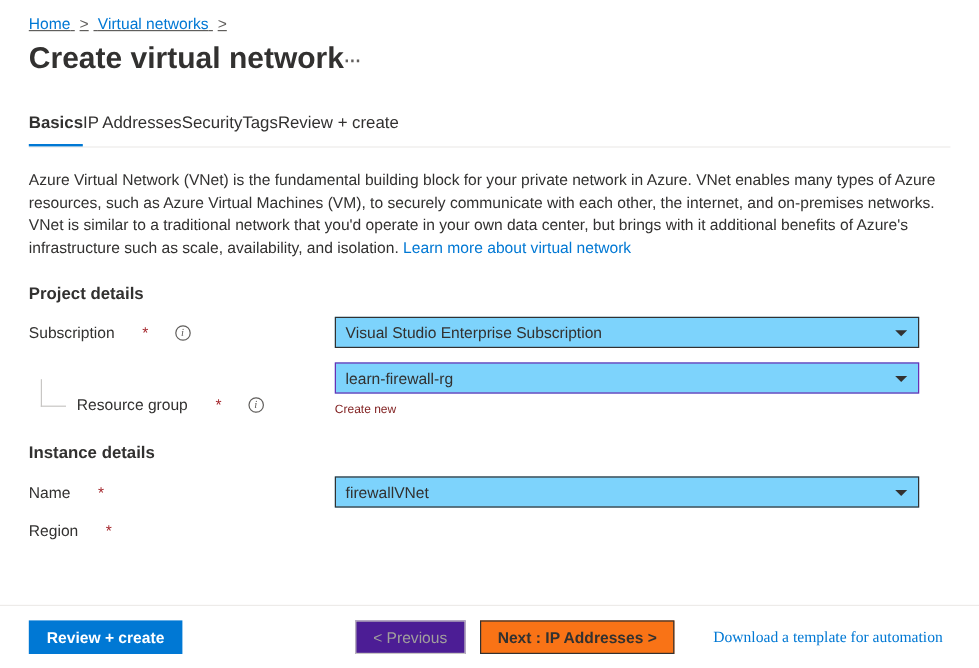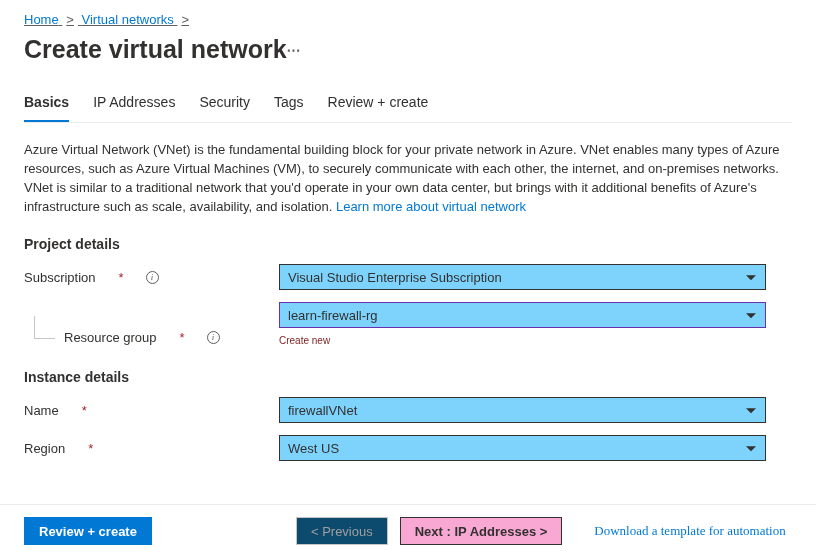--- a/index.html
+++ b/index.html
@@ -17,21 +17,21 @@
   
   .breadcrumb { font-size: 13px; color: #605e5c; margin: 2px 0 8px 0; text-decoration: underline; }
   .breadcrumb a { color: #0078d4; text-decoration: none; }
   .breadcrumb .sep { color: #605e5c; margin: 0 4px; }
 
   
   .page-title { font-size: 25px; font-weight: 600; color: #323130; margin: 2px 0 30px 0; display:flex; align-items:center; gap:0;}
   .page-title .dots{ font-size:14px; color:#605e5c; letter-spacing:1px; line-height:1; }
 
   
-  .tabs { display: flex; gap: 24px; border-bottom: 1px solid #edebe9; margin-bottom: 18px; }
+  .tabs { display: flex; border-bottom: 1px solid #edebe9; margin-bottom: 18px; }
   .tab { padding: 0 0 10px 0; font-size: 14px; color: #323130; cursor: pointer; border-bottom: 2px solid transparent; }
   .tab.active { border-bottom-color: #0078d4; font-weight: 600; }
 
   
   .intro { font-size: 13px; line-height: 1.45; color: #323130; margin-bottom: 20px; max-width: 760px;}
   .intro a { color: #0078d4; text-decoration: none; }
 
   
   .section-title { font-weight: 600; font-size: 14px; margin: 14px 0 12px 0; }
 
@@ -72,22 +72,22 @@
   
   .footer {
     position:absolute; left:0; right:0; bottom:0;
     border-top:1px solid #edebe9;
     padding: 12px 24px;
     display:flex; align-items:center; gap: 12px;
     background:#fff;
   }
   .btn { height: 28px; padding: 0 14px; font-size: 13px; border:1px solid transparent; cursor:pointer; display:inline-flex; align-items:center; }
   .btn-primary { background:#0078d4; color:#fff; font-weight:600;}
-  .btn-secondary { background:#f9a8d4; color:#323130; border:1px solid #323130; font-weight:600;}
-  .btn-disabled { background:#0c4a6e; color:#a19f9d; border:1px solid #c8c6c4; cursor:not-allowed;}
+  .btn-secondary { background:#f97316; color:#323130; border:1px solid #323130; font-weight:600;}
+  .btn-disabled { background:#4c1d95; color:#a19f9d; border:1px solid #c8c6c4; cursor:not-allowed;}
   .footer .gap { width: 120px; }
   .footer a { color:#0078d4; text-decoration:none; font-size:13px;}
   .footer-right{ margin-left:20px;font-family:Liberation Serif, serif; }
 </style>
 </head>
 <body>
 <div class="page">
 <div class="content">
 
   <div class="breadcrumb">
@@ -158,25 +158,20 @@
         <span>firewallVNet</span>
       </div>
     </div>
   </div>
 
   <div class="form-row">
     <div class="form-label">
       <span>Region</span>
           <span class="req">*</span>
     </div>
-    <div class="control-col">
-      <div class="select">
-        <span>West US</span>
-      </div>
-    </div>
   </div>
 
 </div>
 
 <div class="footer">
   <button class="btn btn-primary">Review + create</button>
   <div class="gap"></div>
   <button class="btn btn-disabled">&lt; Previous</button>
   <button class="btn btn-secondary">Next : IP Addresses &gt;</button>
   <a href="#" class="footer-right">Download a template for automation</a>

